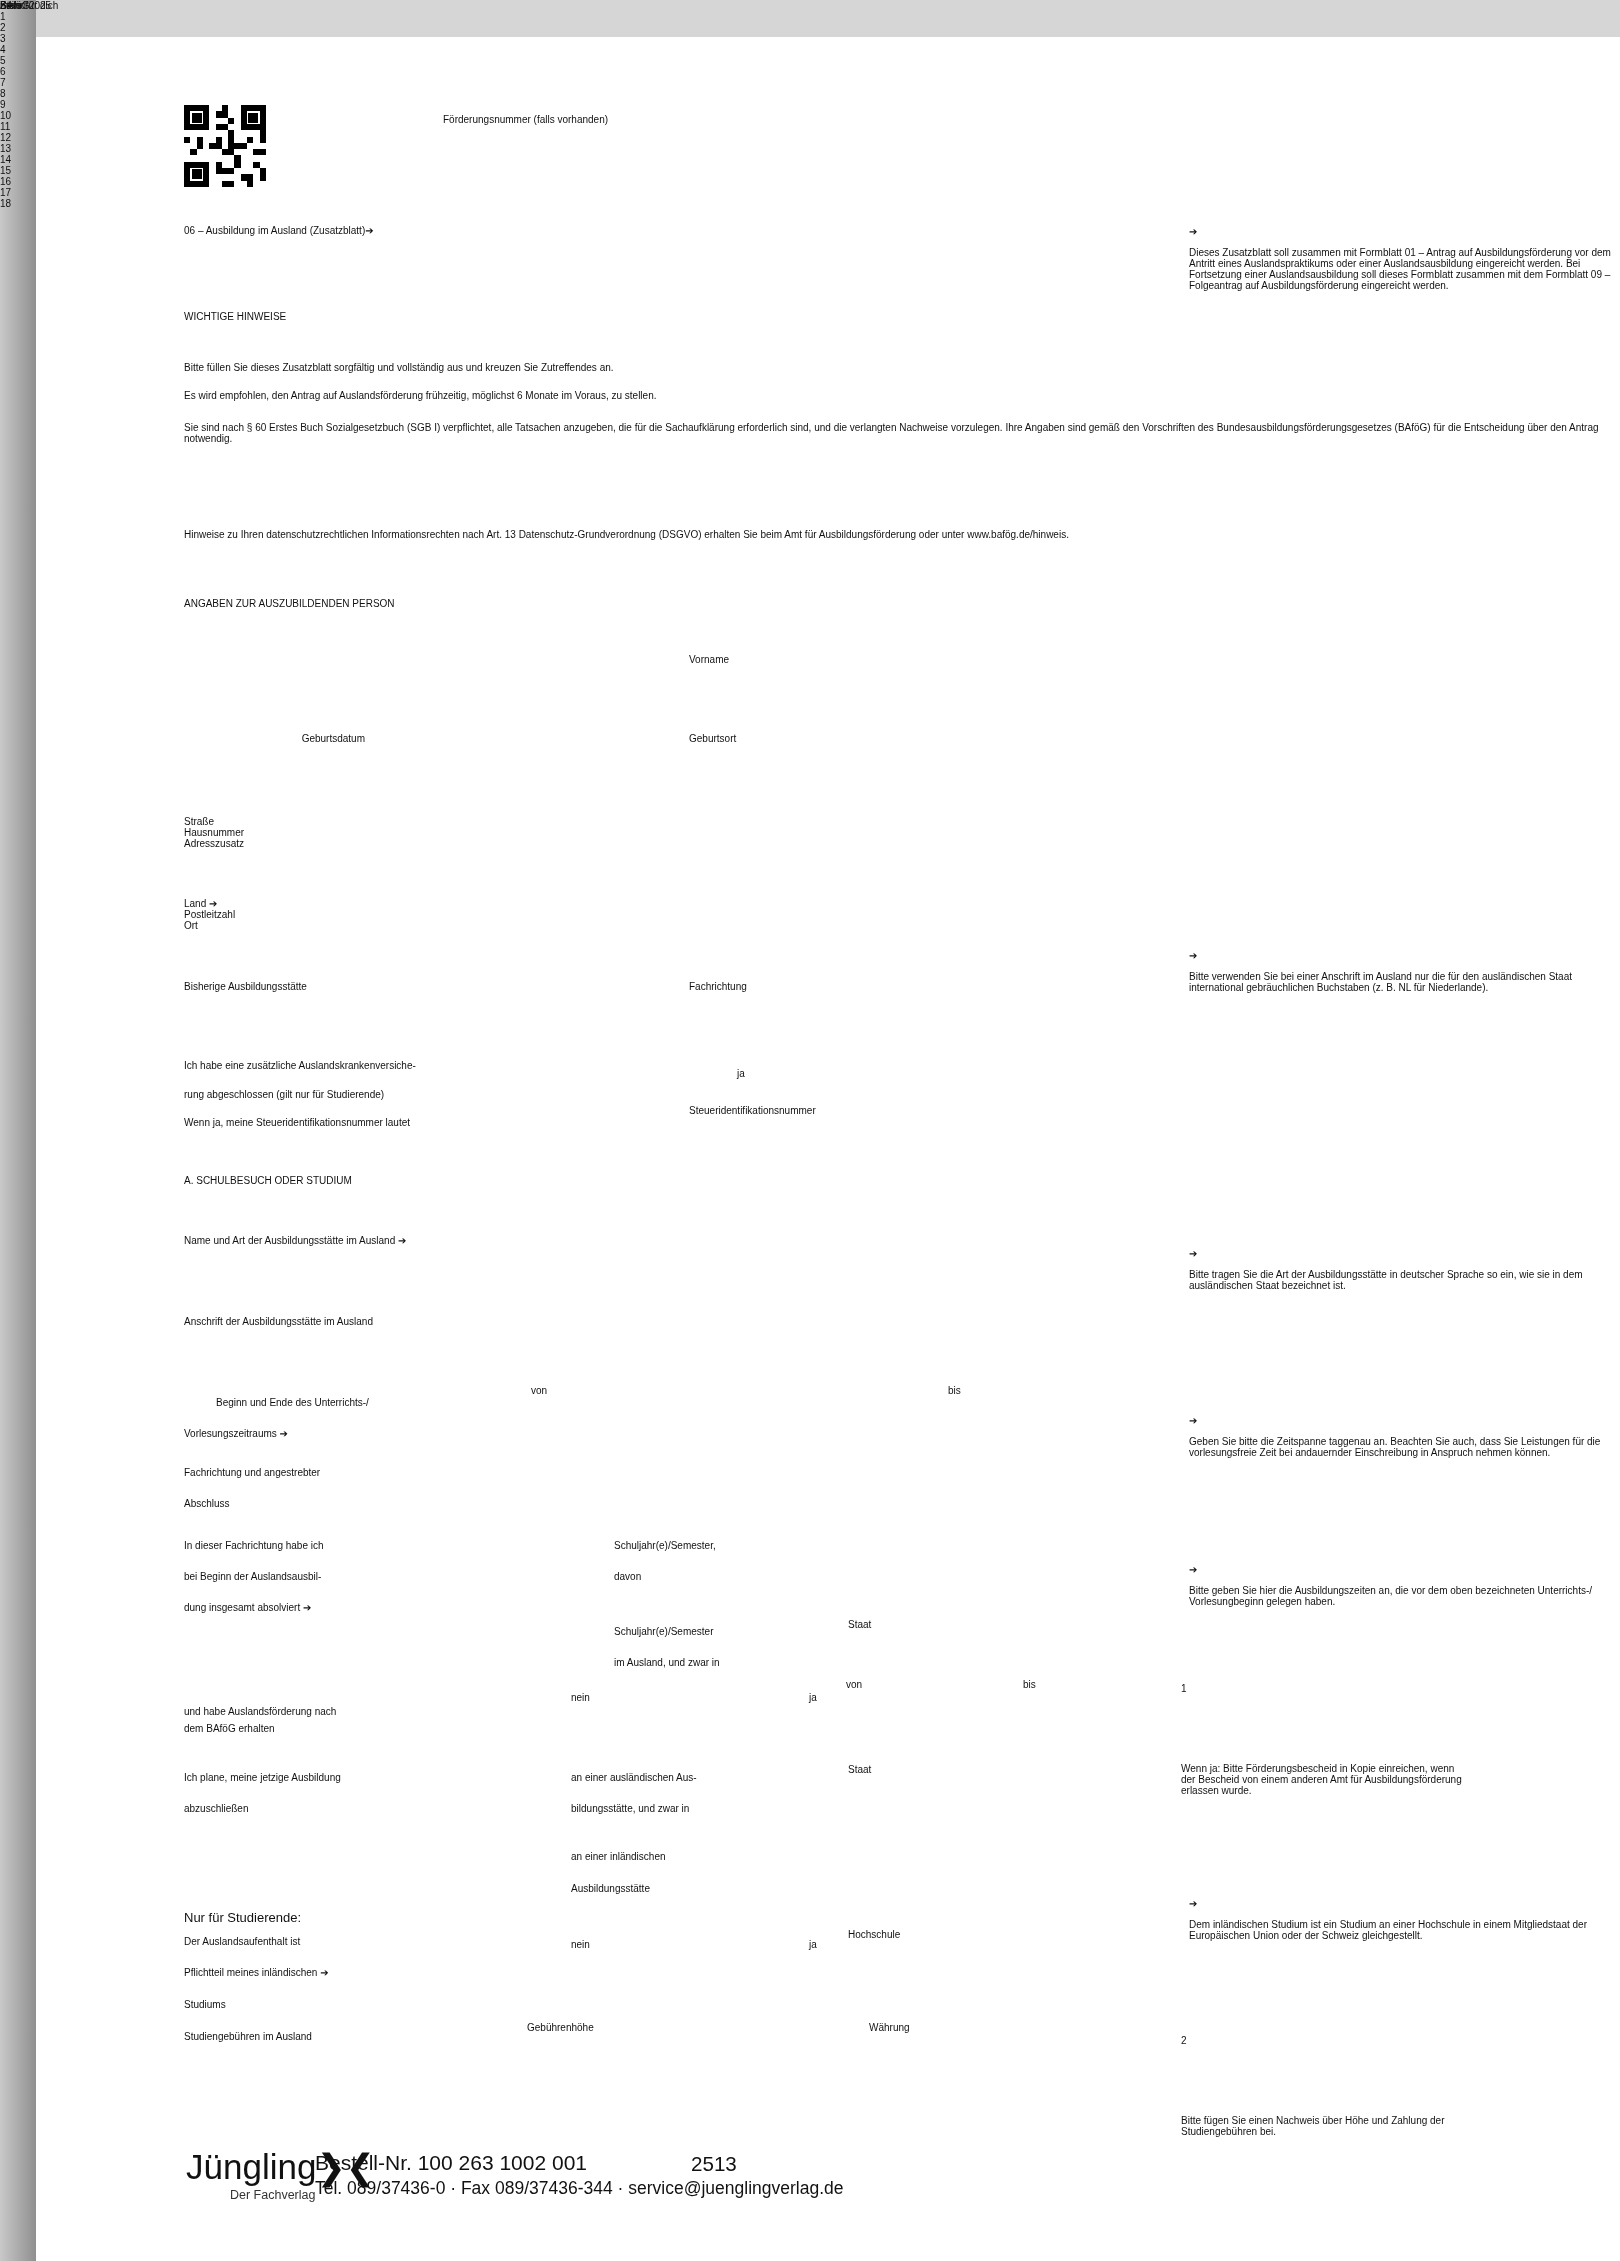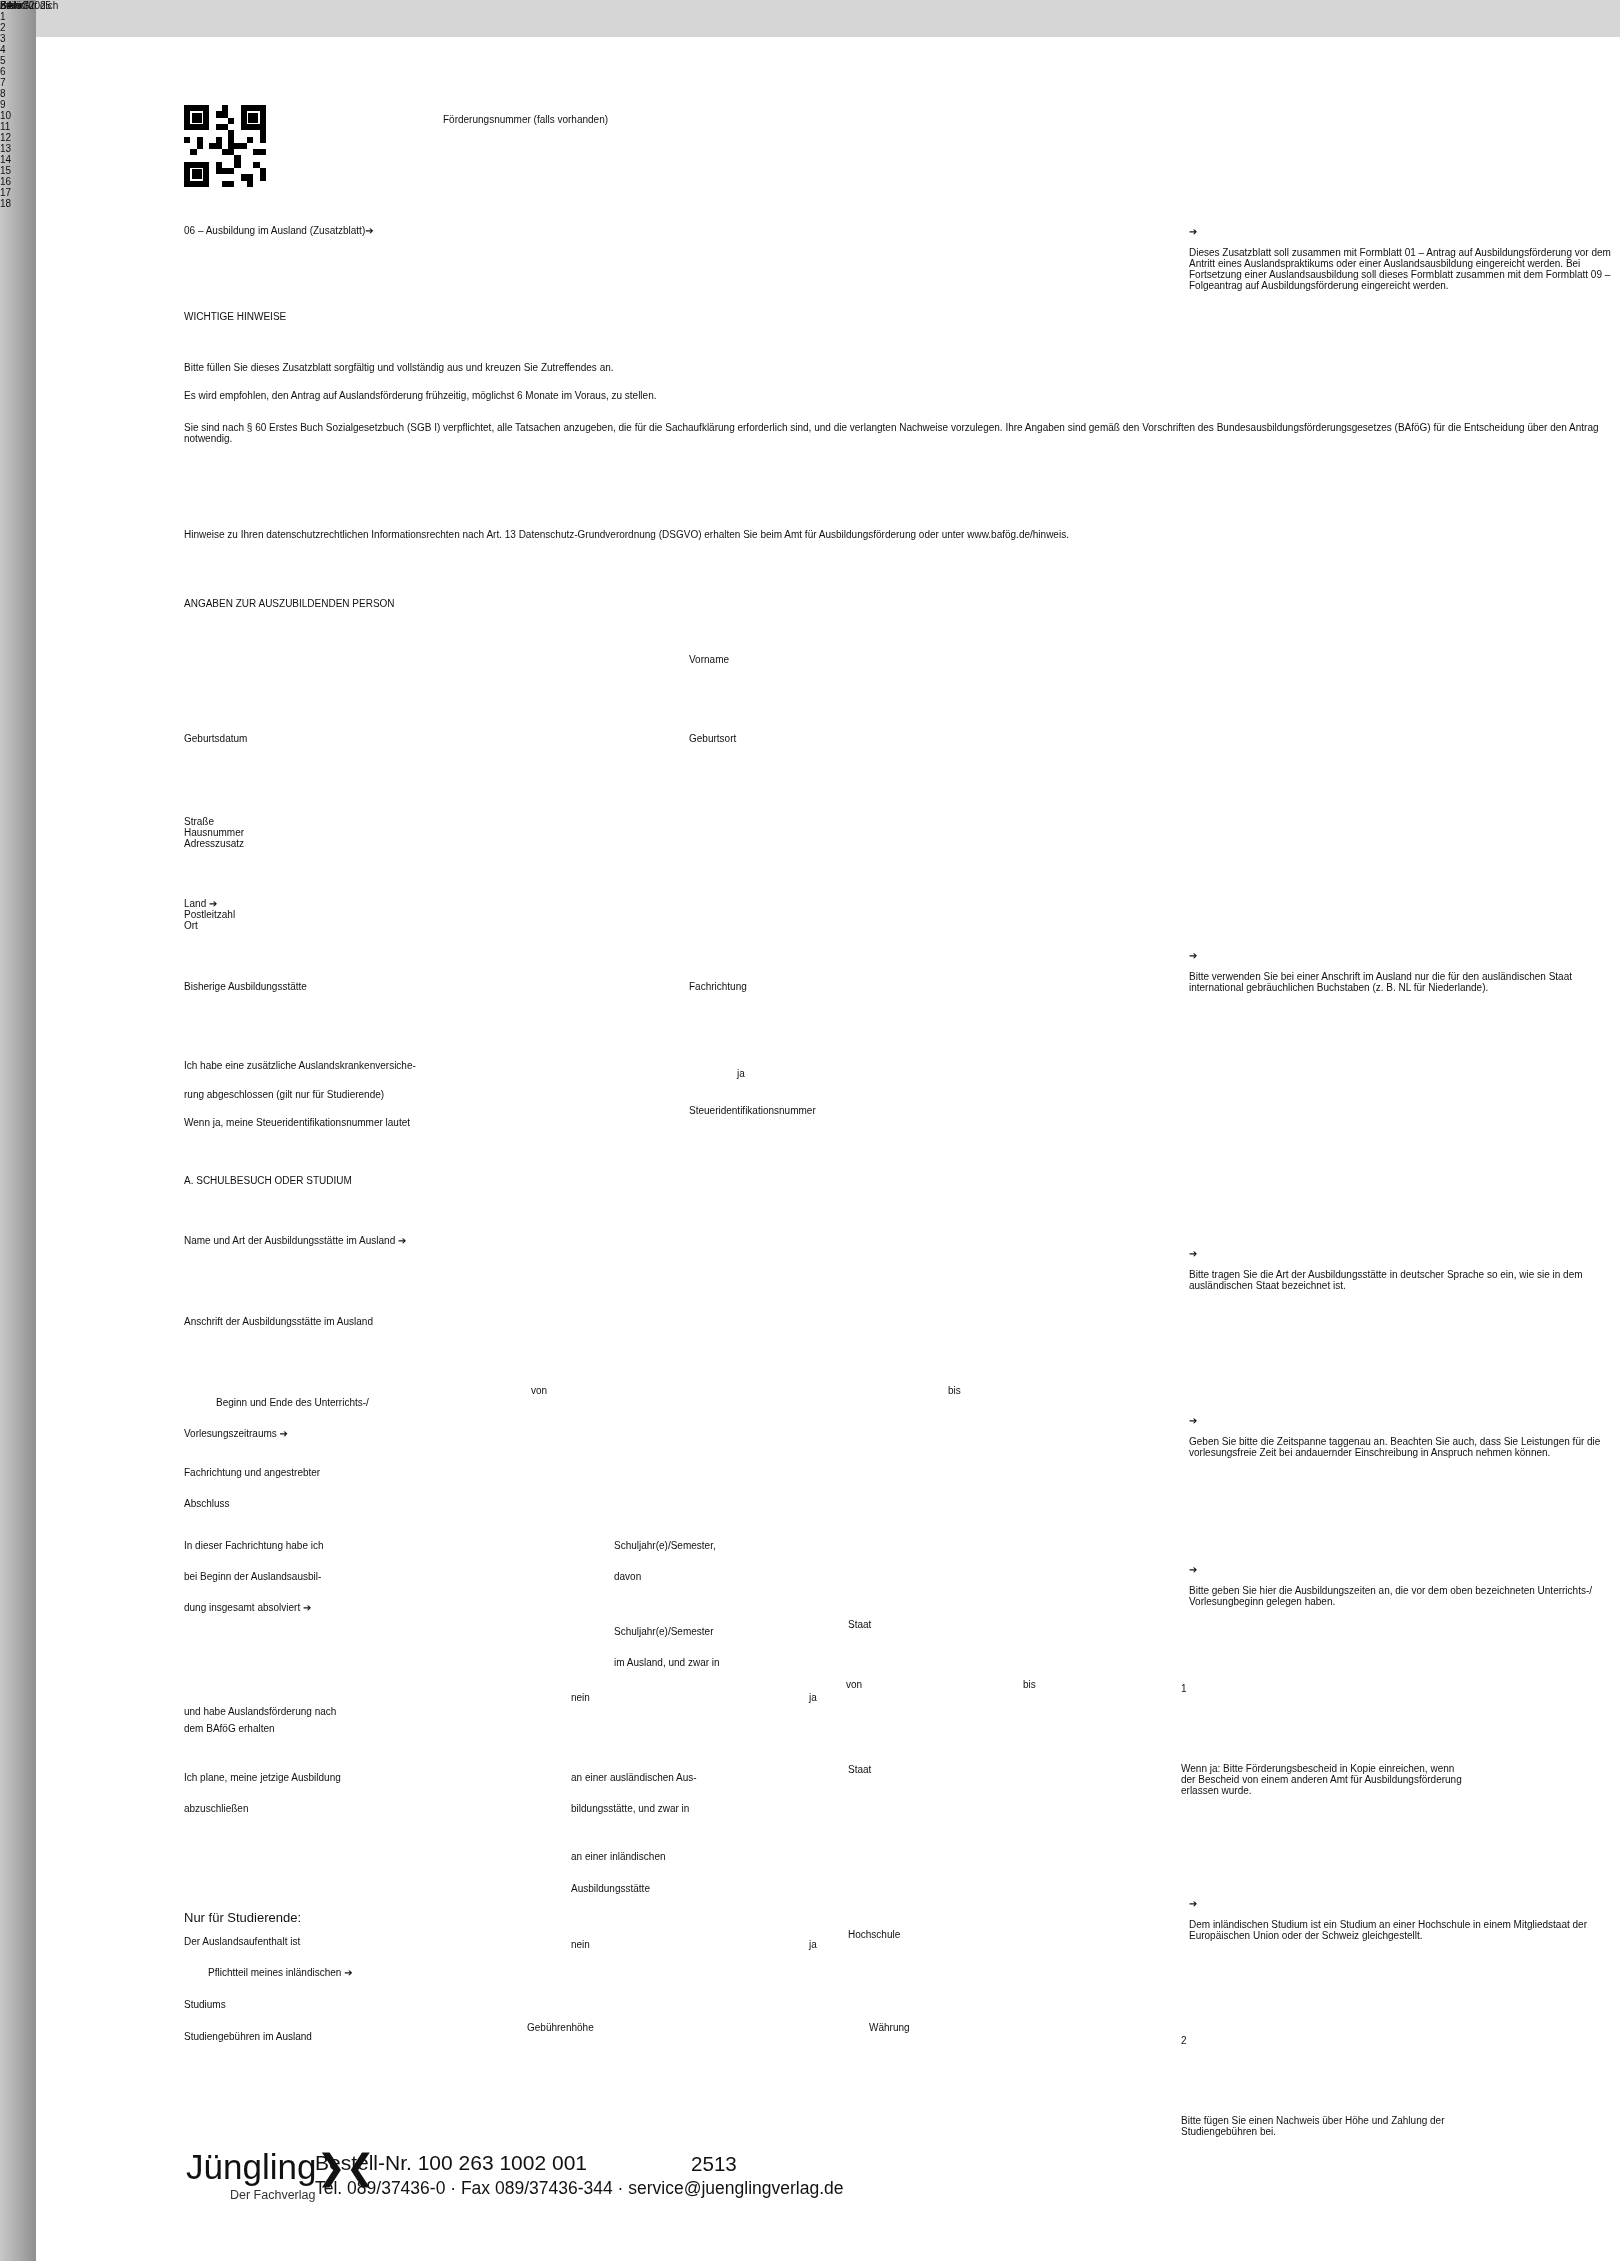--- a/index.html
+++ b/index.html
@@ -182,21 +182,21 @@
   <p class="abs para teal" style="left:184px;top:390px;margin:0;">Es wird empfohlen, den Antrag auf Auslandsförderung frühzeitig, möglichst 6 Monate im Voraus, zu stellen.</p>
   <p class="abs para teal" style="left:184px;top:422px;margin:0;">Sie sind nach § 60 Erstes Buch Sozialgesetzbuch (SGB I) verpflichtet, alle Tatsachen anzugeben, die für die Sachaufklärung erforderlich sind, und die verlangten Nachweise vorzulegen. Ihre Angaben sind gemäß den Vorschriften des Bundesausbildungsförderungsgesetzes (BAföG) für die Entscheidung über den Antrag notwendig.</p>
   <p class="abs para teal" style="left:184px;top:529px;margin:0;">Hinweise zu Ihren datenschutzrechtlichen Informationsrechten nach Art. 13 Datenschutz-Grundverordnung (DSGVO) erhalten Sie beim Amt für Ausbildungsförderung oder unter www.bafög.de/hinweis.</p>
 
   <div class="abs h-teal2 teal" style="left:184px;top:598px;">ANGABEN ZUR AUSZUBILDENDEN PERSON</div>
   <div class="abs rule" style="left:184px;top:635px;width:991px;"></div>
 
   <div class="abs field" style="left:689px;top:654px;width:483px;height:70px;">
     <span class="flabel">Vorname</span></div>
 
-  <div class="abs field edges" style="left:184px;top:733px;width:181px;height:74px;">
+  <div class="abs field edges" style="left:184px;top:733px;width:181px;height:74px;text-align:right;">
     <span class="flabel">Geburtsdatum</span>
     <div class="comb" style="left:0;right:0;">
         <div class="cell"></div>
         <div class="cell"></div>
         <div class="cell tall"></div>
         <div class="cell"></div>
         <div class="cell tall"></div>
         <div class="cell"></div>
         <div class="cell"></div>
         <div class="cell"></div>
@@ -362,21 +362,21 @@
   <div class="abs field" style="left:848px;top:1764px;width:324px;height:82px;">
     <span class="flabel sm">Staat</span></div>
 
   <div class="cb abs" style="left:530px;top:1848px;"></div>
   <div class="abs lbl" style="left:571px;top:1851px;">an einer inländischen</div>
   <div class="abs lbl" style="left:571px;top:1883px;">Ausbildungsstätte</div>
 
   <div class="abs lbl b" style="left:184px;top:1910px;font-size:13px;">Nur für Studierende:</div>
 
   <div class="abs lbl" style="left:184px;top:1936px;">Der Auslandsaufenthalt ist</div>
-  <div class="abs lbl" style="left:184px;top:1967px;margin-left:24px;"><span>Pflichtteil meines inländischen </span><span class="larrow">➔</span></div>
+  <div class="abs lbl" style="left:184px;top:1967px;"><span>Pflichtteil meines inländischen </span><span class="larrow">➔</span></div>
   <div class="abs lbl" style="left:184px;top:1999px;">Studiums</div>
   <div class="cb abs" style="left:530px;top:1932px;"></div>
   <div class="abs lbl" style="left:571px;top:1939px;">nein</div>
   <div class="cb abs" style="left:769px;top:1932px;"></div>
   <div class="abs lbl" style="left:809px;top:1939px;">ja</div>
   <div class="abs field" style="left:848px;top:1929px;width:324px;height:99px;">
     <span class="flabel sm">Hochschule</span></div>
 
   <div class="icon-wrap" style="left:61px;top:2020px;">
     <div class="icon-page"></div><span class="icon-num">2</span><span class="icon-plus"></span>

